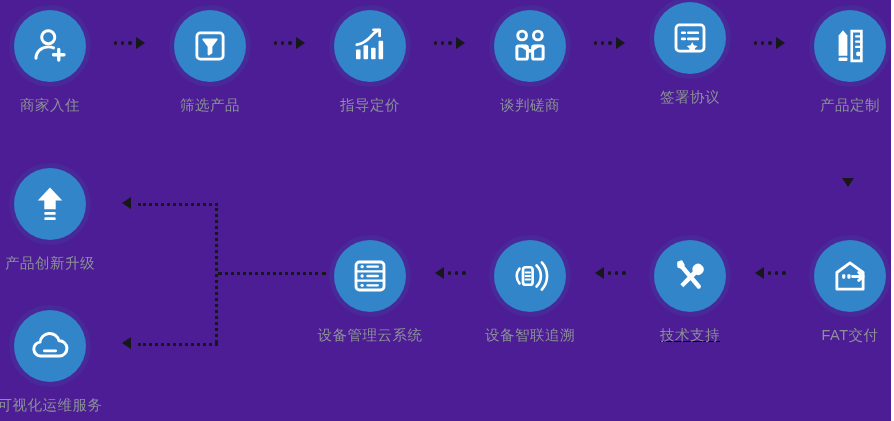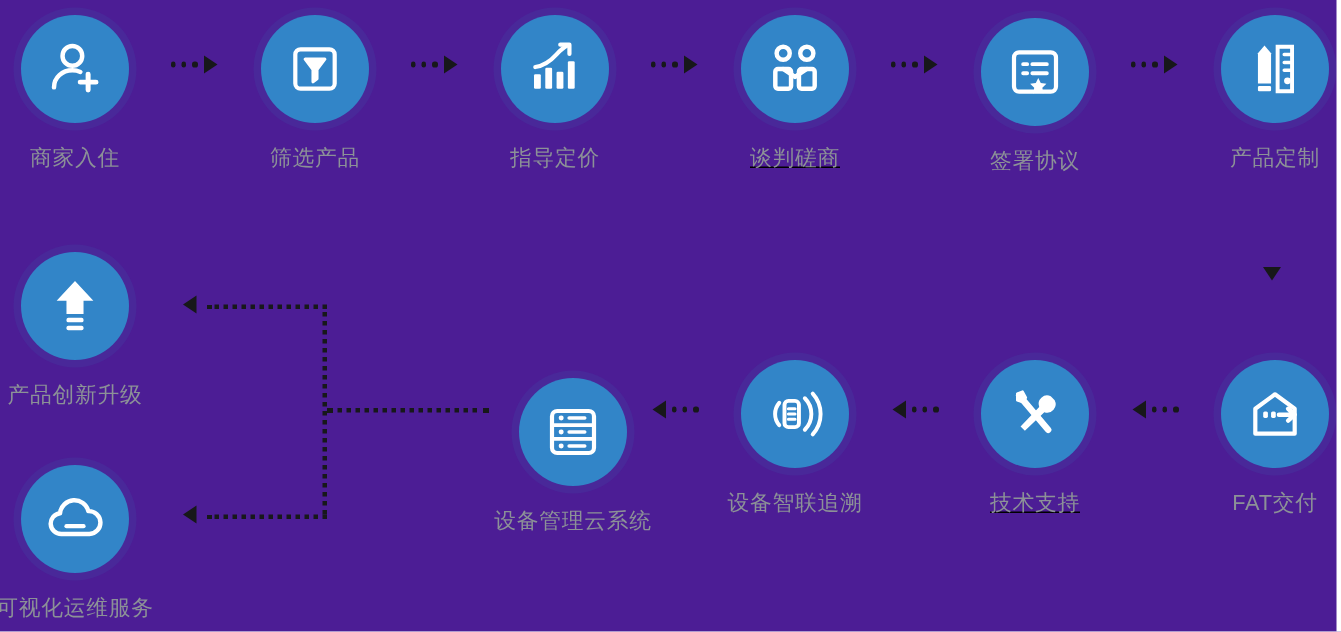--- a/index.html
+++ b/index.html
@@ -198,34 +198,34 @@
         <path d="M28 5.5h7v7"></path>
         <rect x="8" y="28" width="5.2" height="11" rx="1" fill="#ffffff" stroke="none"></rect>
         <rect x="16.6" y="23" width="5.2" height="16" rx="1" fill="#ffffff" stroke="none"></rect>
         <rect x="25.2" y="26" width="5.2" height="13" rx="1" fill="#ffffff" stroke="none"></rect>
         <rect x="33.8" y="18" width="5.2" height="21" rx="1" fill="#ffffff" stroke="none"></rect>
       </svg>
     </div>
     <div class="node-label">指导定价</div>
   </div>
 
-  <div class="node" style="left:475px; top:10px;text-decoration:underline;">
+  <div class="node" style="left:475px; top:10px;">
     <div class="circle">
       <svg viewBox="0 0 48 48" fill="none" stroke="#ffffff" stroke-width="3.4" stroke-linecap="round" stroke-linejoin="round">
         <circle cx="15" cy="12" r="5"></circle>
         <circle cx="33" cy="12" r="5"></circle>
         <rect x="9" y="24" width="12" height="15" rx="2"></rect>
         <rect x="27" y="24" width="12" height="15" rx="2"></rect>
         <path d="M15 24l9 6 9-6"></path>
       </svg>
     </div>
     <div class="node-label">谈判磋商</div>
   </div>
 
-  <div class="node" style="left:635px; top:12px;">
+  <div class="node" style="left:635px; top:2px;">
     <div class="circle">
       <svg viewBox="0 0 48 48" fill="none" stroke="#ffffff" stroke-width="3.2" stroke-linecap="round" stroke-linejoin="round">
         <rect x="8" y="9" width="32" height="30" rx="4"></rect>
         <path d="M15 18h3M22 18h11M15 25h3M22 25h11" stroke-width="3"></path>
         <path d="M26.5 28.5l1.9 3.9 4.3.6-3.1 3 .75 4.3-3.85-2-3.85 2 .75-4.3-3.1-3 4.3-.6z" fill="#ffffff" stroke="none"></path>
       </svg>
     </div>
     <div class="node-label">签署协议</div>
   </div>
 
@@ -235,21 +235,21 @@
         <path d="M16 6l5 6v23h-10V12z"></path>
         <rect x="11" y="37" width="10" height="4" rx="1"></rect>
         <path d="M26 7h11v34H26z" fill="none" stroke="#ffffff" stroke-width="3"></path>
         <path d="M31 13h6M31 19h6M31 25h6" stroke="#ffffff" stroke-width="2.6" stroke-linecap="round"></path>
         <circle cx="33.5" cy="33" r="2.6"></circle>
       </svg>
     </div>
     <div class="node-label">产品定制</div>
   </div>
 
-  <div class="node" style="left:315px; top:252px;margin-left:12px;">
+  <div class="node" style="left:315px; top:240px;">
     <div class="circle">
       <svg viewBox="0 0 48 48" fill="none" stroke="#ffffff" stroke-width="3.2" stroke-linecap="round" stroke-linejoin="round">
         <rect x="8" y="8" width="32" height="32" rx="4"></rect>
         <path d="M8 18.7h32M8 29.3h32" stroke-width="2.8"></path>
         <circle cx="15" cy="13.3" r="1.9" fill="#ffffff" stroke="none"></circle>
         <circle cx="15" cy="24" r="1.9" fill="#ffffff" stroke="none"></circle>
         <circle cx="15" cy="34.7" r="1.9" fill="#ffffff" stroke="none"></circle>
         <path d="M21 13.3h12M21 24h12M21 34.7h12" stroke-width="2.6"></path>
       </svg>
     </div>

